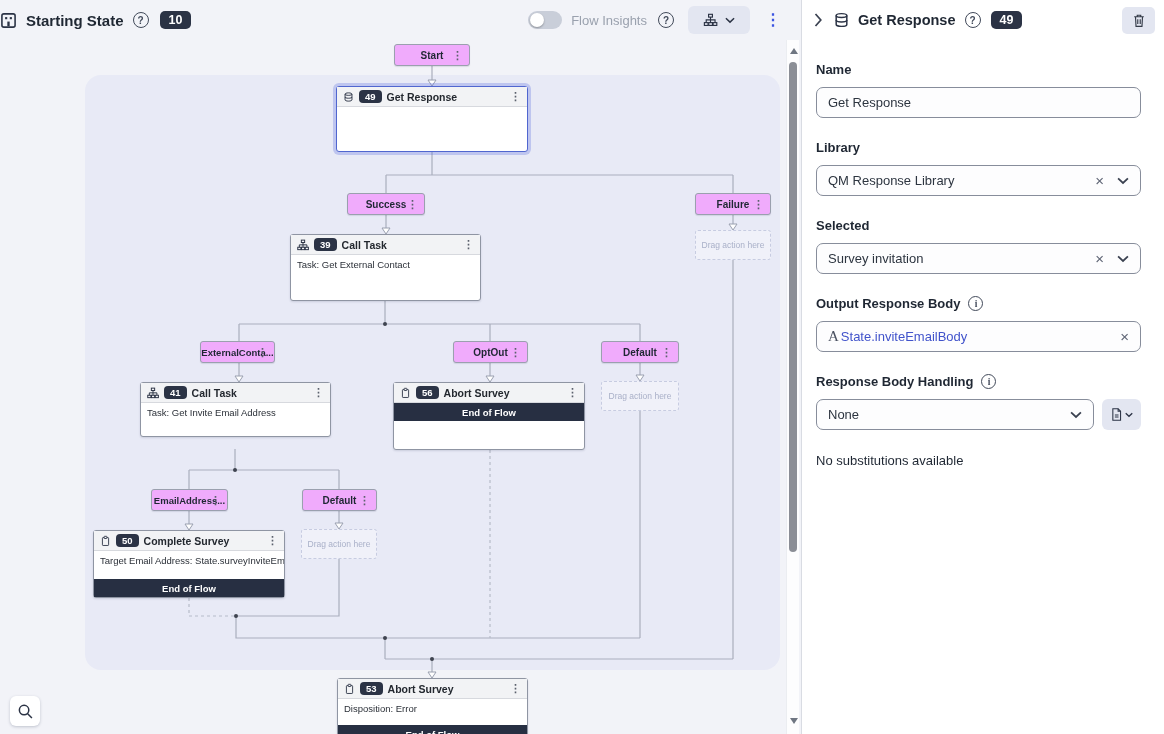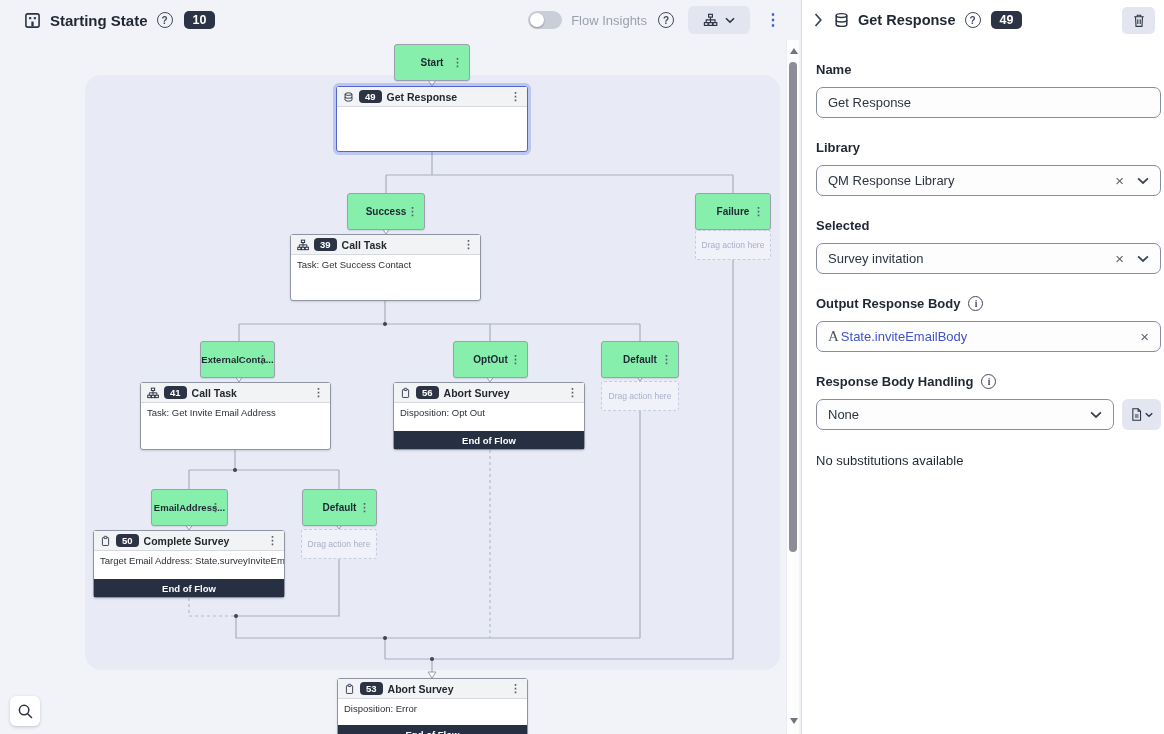--- a/index.html
+++ b/index.html
@@ -2,21 +2,21 @@
 <html><head>
 <meta charset="utf-8">
 <style>
   *{box-sizing:border-box;margin:0;padding:0}
   html,body{width:1164px;height:734px;overflow:hidden;background:#fff;
     font-family:"Liberation Sans",sans-serif;color:#1f2733;}
   .app{width:1164px;height:734px;display:flex;position:relative}
 
   
   .canvas{position:relative;width:801px;height:734px;background:#f2f3f8;overflow:hidden}
-  .canvas-header{position:absolute;left:0;top:0;width:801px;height:40px;display:flex;align-items:center;padding:0 20px 0 24px;z-index:5}
+  .canvas-header{position:absolute;left:0;top:0;width:801px;height:40px;display:flex;align-items:center;padding:0 20px 0 0;z-index:5}
   .ch-title{font-size:15px;font-weight:bold;margin-left:9px;color:#1f2733}
   .help-circle{width:16px;height:16px;border:1.5px solid #424a5a;border-radius:50%;display:inline-flex;align-items:center;justify-content:center;font-size:10px;font-weight:bold;color:#424a5a;margin-left:9px;flex:none}
   .badge{background:#2b3345;color:#fff;font-size:12.5px;font-weight:bold;border-radius:5px;padding:3px 9px;margin-left:11px;line-height:1}
   .ch-right{margin-left:auto;display:flex;align-items:center}
   .toggle{width:34px;height:18px;background:#c9ced9;border-radius:9px;position:relative;flex:none}
   .toggle .knob{position:absolute;left:2px;top:2px;width:14px;height:14px;border-radius:50%;background:#fff;box-shadow:0 1px 2px rgba(0,0,0,.3)}
   .fi-label{font-size:13px;color:#9aa1ae;margin:0 9px 0 9px}
   .layout-btn{margin-left:14px;width:62px;height:28px;background:#e3e6f1;border-radius:6px;display:flex;align-items:center;justify-content:center;gap:7px;border:none;cursor:pointer}
   .kebab-top{margin-left:15px;color:#3c55e2;font-weight:bold;font-size:16px;line-height:1;cursor:pointer}
 
@@ -27,38 +27,38 @@
   .node{position:absolute;background:#fff;border:1px solid #8f95a3;border-radius:3px;z-index:3;display:flex;flex-direction:column;box-shadow:0 1px 2px rgba(40,50,80,.15);cursor:pointer}
   .node.selected{border:1.5px solid #5066cf;box-shadow:0 0 0 3px rgba(92,112,222,.30)}
   .node-hd{height:20px;background:#f2f3f5;border-bottom:1px solid #d7d9de;display:flex;align-items:center;padding:0 6px;gap:5px;flex:none}
   .node-hd svg{flex:none}
   .nbadge{background:#2b3345;color:#fff;font-size:9.5px;font-weight:bold;border-radius:4px;padding:1.5px 6px;line-height:1}
   .ntitle{font-size:10.5px;font-weight:bold;color:#23282f;white-space:nowrap}
   .kebab{margin-left:auto;color:#5b616d;font-size:11px;font-weight:bold;line-height:1;cursor:pointer}
   .node-bd{flex:1;padding:4px 6px;font-size:9.5px;color:#2b3038;overflow:hidden;white-space:nowrap}
   .node-ft{flex:none;height:18px;background:#272f42;color:#fff;font-size:9.5px;font-weight:bold;display:flex;align-items:center;justify-content:center}
 
-  .blabel{position:absolute;height:37px;background:#86efac;border:1px solid #9aa0ae;border-radius:3px;z-index:3;display:flex;align-items:center;justify-content:center;font-size:10px;font-weight:bold;box-shadow:0 1px 1px rgba(40,50,80,.12);cursor:pointer}
+  .blabel{position:absolute;height:22px;background:#f0abfc;border:1px solid #9aa0ae;border-radius:3px;z-index:3;display:flex;align-items:center;justify-content:center;font-size:10px;font-weight:bold;box-shadow:0 1px 1px rgba(40,50,80,.12);cursor:pointer}
   .blabel .kebab{position:absolute;right:6px;margin:0}
   .dropzone{position:absolute;border:1.5px dashed #c7cce1;border-radius:3px;background:rgba(250,250,253,.45);color:#a9b0c8;font-size:8.5px;display:flex;align-items:center;justify-content:center;z-index:3}
 
   
   .vscroll{position:absolute;left:786px;top:40px;width:13px;height:694px;background:#fdfdfe;border-left:1px solid #ebedf1;z-index:6}
   .vs-up{position:absolute;left:2.5px;top:8px;width:0;height:0;border-left:4px solid transparent;border-right:4px solid transparent;border-bottom:6px solid #6f7682;cursor:pointer}
   .vs-down{position:absolute;left:2.5px;bottom:10px;width:0;height:0;border-left:4px solid transparent;border-right:4px solid transparent;border-top:6px solid #6f7682;cursor:pointer}
   .vs-thumb{position:absolute;left:2px;top:22px;width:8px;height:490px;background:#8b8e96;border-radius:4px;cursor:pointer}
 
   .zoom-btn{position:absolute;left:10px;top:696px;width:30px;height:30px;background:#fff;border:none;border-radius:6px;box-shadow:0 1px 3px rgba(40,50,80,.25);display:flex;align-items:center;justify-content:center;z-index:6;cursor:pointer}
 
   
   .panel{width:363px;height:734px;background:#fff;border-left:1px solid #d9dce3;position:relative}
   .panel-header{height:40px;display:flex;align-items:center;padding:0 9px 0 12px}
   .p-title{font-size:14.5px;font-weight:bold;margin-left:8px}
   .trash-btn{margin-left:auto;width:33px;height:27px;background:#e3e6f1;border:none;border-radius:5px;display:flex;align-items:center;justify-content:center;cursor:pointer}
-  .panel-body{padding:0 3px 0 14px}
+  .panel-body{padding:0 23px 0 14px}
   .flabel{margin-top:22px;font-size:13px;font-weight:bold;display:flex;align-items:center;gap:8px}
   .info-circle{width:15px;height:15px;border:1.3px solid #424a5a;border-radius:50%;display:inline-flex;align-items:center;justify-content:center;font-size:9.5px;font-weight:bold;color:#424a5a;font-family:"Liberation Serif",serif}
   .control{margin-top:10px;height:31px;border:1px solid #878d9b;border-radius:7px;background:#fdfdfe;display:flex;align-items:center;padding:0 11px;font-size:13px;color:#2d3540}
   input.control{width:100%;outline:none;font-family:"Liberation Sans",sans-serif}
   .ctl-x{margin-left:auto;color:#5f6575;font-size:15px;line-height:1;cursor:pointer}
   .ctl-chev{margin-left:13px;display:flex;cursor:pointer}
   .val-blue{color:#4153cb;margin-left:2px}
   .a-prefix{font-family:"Liberation Serif",serif;font-size:15px;color:#4a5160;line-height:1}
   .handling-row{display:flex;align-items:center}
   .handling-row .control{flex:1}
@@ -173,38 +173,38 @@
             <rect x="5.8" y="1.5" width="4.4" height="3.2"></rect>
             <rect x="1" y="11" width="4.2" height="3.2"></rect>
             <rect x="6" y="11" width="4.2" height="3.2"></rect>
             <rect x="11" y="11" width="4.2" height="3.2"></rect>
             <path d="M8 4.7v3.1M3.1 11V7.8h10.1V11M8 7.8V11"></path>
           </svg>
         <span class="nbadge">39</span>
         <span class="ntitle">Call Task</span>
         <span class="kebab">⋮</span>
       </div>
-      <div class="node-bd">Task: Get Success Contact</div>
+      <div class="node-bd">Task: Get External Contact</div>
     </div>
 
     <div class="blabel" style="left:200px;top:341px;width:75px">
       <span style="font-size:9.5px">ExternalConta...</span>
       <span class="kebab">⋮</span>
     </div>
     <div class="blabel" style="left:453px;top:341px;width:75px">
       <span>OptOut</span>
       <span class="kebab">⋮</span>
     </div>
     <div class="blabel" style="left:601px;top:341px;width:78px">
       <span>Default</span>
       <span class="kebab">⋮</span>
     </div>
     <div class="dropzone" style="left:601px;top:381px;width:78px;height:30px">Drag action here</div>
 
-    <div class="node" style="left:140px;top:382px;width:191px;height:68px">
+    <div class="node" style="left:140px;top:382px;width:191px;height:55px">
       <div class="node-hd">
         <svg width="12" height="12" viewBox="0 0 16 16" fill="none" stroke="#2b3345" stroke-width="1.3">
             <rect x="5.8" y="1.5" width="4.4" height="3.2"></rect>
             <rect x="1" y="11" width="4.2" height="3.2"></rect>
             <rect x="6" y="11" width="4.2" height="3.2"></rect>
             <rect x="11" y="11" width="4.2" height="3.2"></rect>
             <path d="M8 4.7v3.1M3.1 11V7.8h10.1V11M8 7.8V11"></path>
           </svg>
         <span class="nbadge">41</span>
         <span class="ntitle">Call Task</span>
@@ -216,21 +216,20 @@
     <div class="node" style="left:393px;top:382px;width:192px;height:68px">
       <div class="node-hd">
         <svg width="11" height="12" viewBox="0 0 16 16" fill="none" stroke="#2b3345" stroke-width="1.3">
             <rect x="3.5" y="3" width="9" height="11.5" rx="1"></rect>
             <rect x="6" y="1.2" width="4" height="3.2" rx=".6" fill="#f2f3f5"></rect>
           </svg>
         <span class="nbadge">56</span>
         <span class="ntitle">Abort Survey</span>
         <span class="kebab">⋮</span>
       </div>
-      <div class="node-bd">Disposition: Opt Out</div>
       <div class="node-ft">End of Flow</div>
     </div>
 
     <div class="blabel" style="left:151px;top:489px;width:77px">
       <span style="font-size:9.5px">EmailAddress...</span>
       <span class="kebab">⋮</span>
     </div>
     <div class="blabel" style="left:302px;top:489px;width:75px">
       <span>Default</span>
       <span class="kebab">⋮</span>

